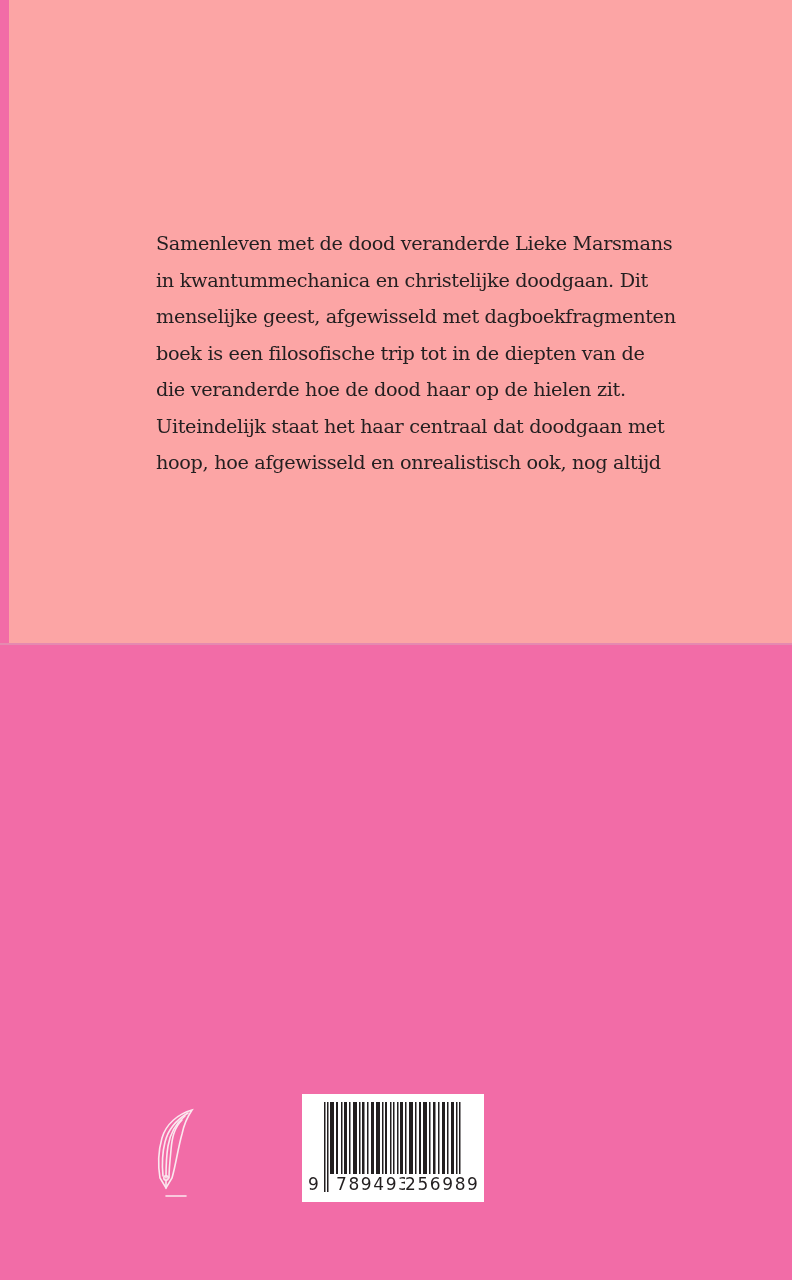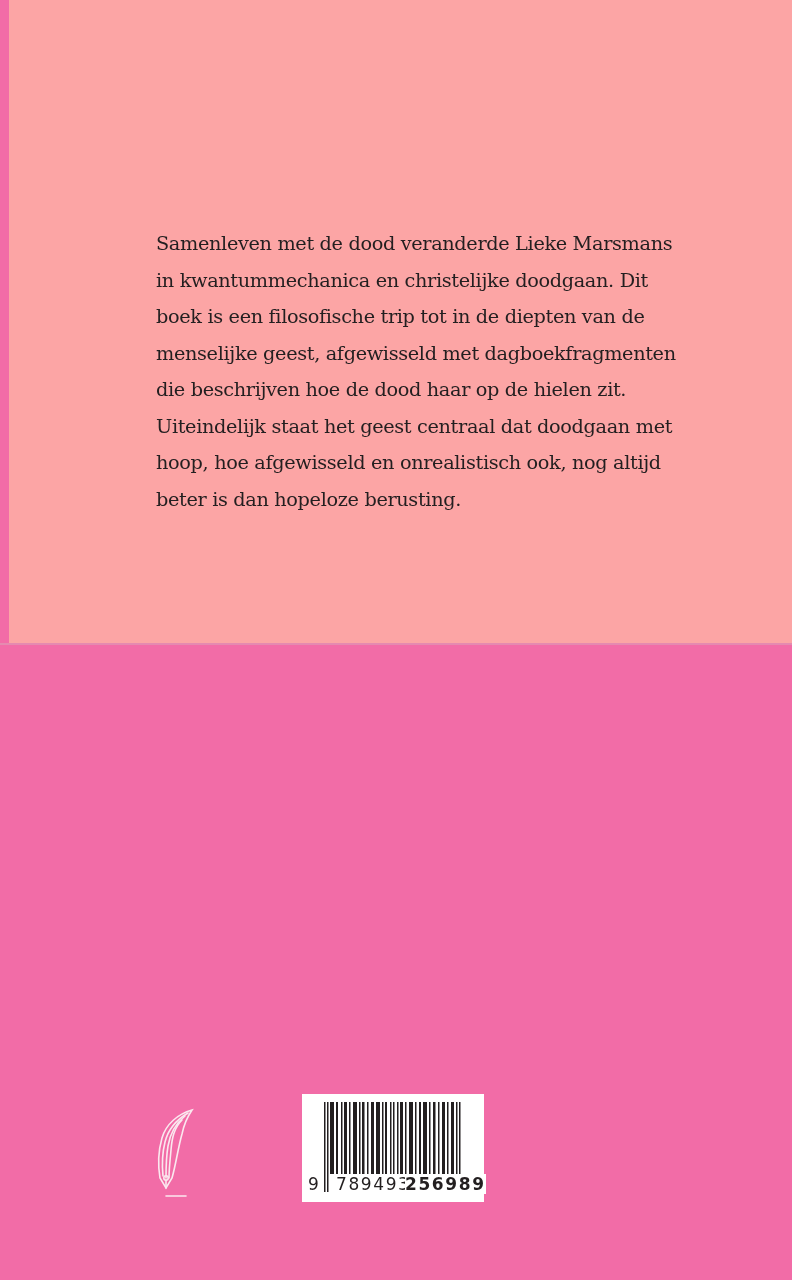--- a/index.html
+++ b/index.html
@@ -64,35 +64,34 @@
       top: 80px;
       font-family: "DejaVu Sans", "Liberation Sans", sans-serif;
       font-size: 17px;
       color: #231f20;
       letter-spacing: 1.6px;
       background: #ffffff;
       line-height: 20px;
     }
     .d-first { left: 6px; }
     .d-left { left: 34px; }
-    .d-right { left: 103px; font-weight: bold; }
+    .d-right { left: 103px; }
   </style>
 </head>
 <body>
 
 <div class="top-panel">
   <div class="blurb">
     <span class="line">Samenleven met de dood veranderde Lieke Marsmans</span>
     <span class="line">in kwantummechanica en christelijke doodgaan. Dit</span>
+    <span class="line">menselijke geest, afgewisseld met dagboekfragmenten</span>
     <span class="line">boek is een filosofische trip tot in de diepten van de</span>
-    <span class="line">menselijke geest, afgewisseld met dagboekfragmenten</span>
-    <span class="line">die beschrijven hoe de dood haar op de hielen zit.</span>
-    <span class="line">Uiteindelijk staat het geest centraal dat doodgaan met</span>
+    <span class="line">die veranderde hoe de dood haar op de hielen zit.</span>
+    <span class="line">Uiteindelijk staat het haar centraal dat doodgaan met</span>
     <span class="line">hoop, hoe afgewisseld en onrealistisch ook, nog altijd</span>
-    <span class="line">beter is dan hopeloze berusting.</span>
   </div>
 </div>
 <div class="divider"></div>
 
 <div class="bottom-panel"></div>
 
 <div class="logo">
   <svg width="50" height="90" viewBox="0 0 50 90" fill="none" stroke="#fbe8ef" stroke-width="1.6" stroke-linecap="round">
     <path d="M44 2 C30 6 18 16 14 30 C10 44 10 58 12 70 L18 80 L24 70 C28 56 30 40 34 26 C36 16 40 8 44 2 Z"></path>
     <path d="M40 5 C28 12 20 22 17 34 C14 46 14 58 15 68"></path>

